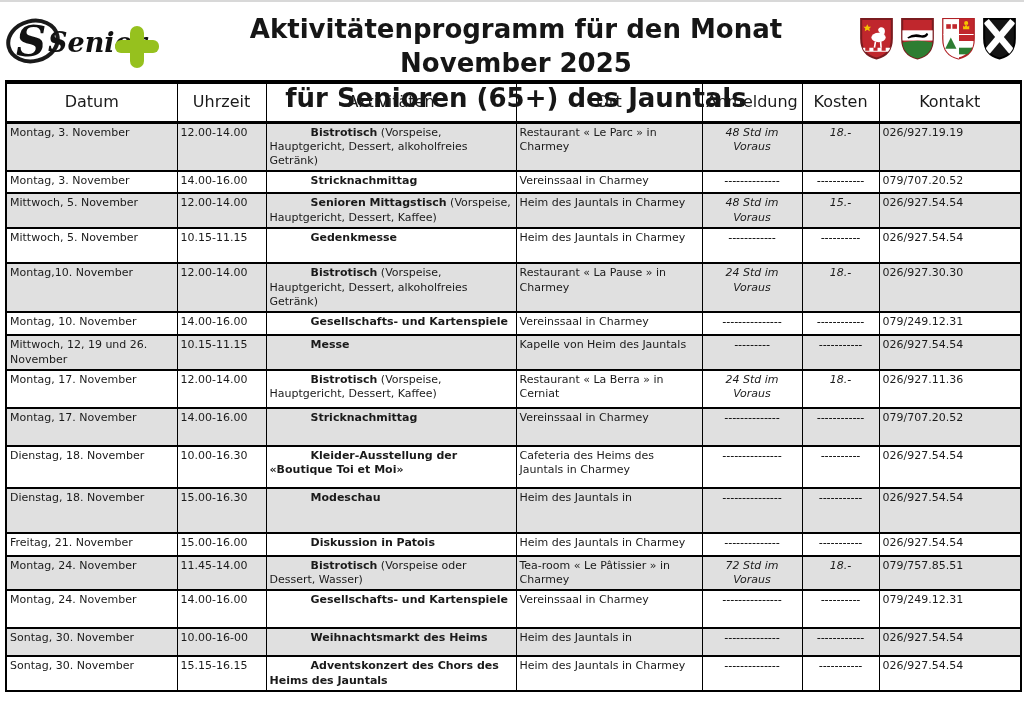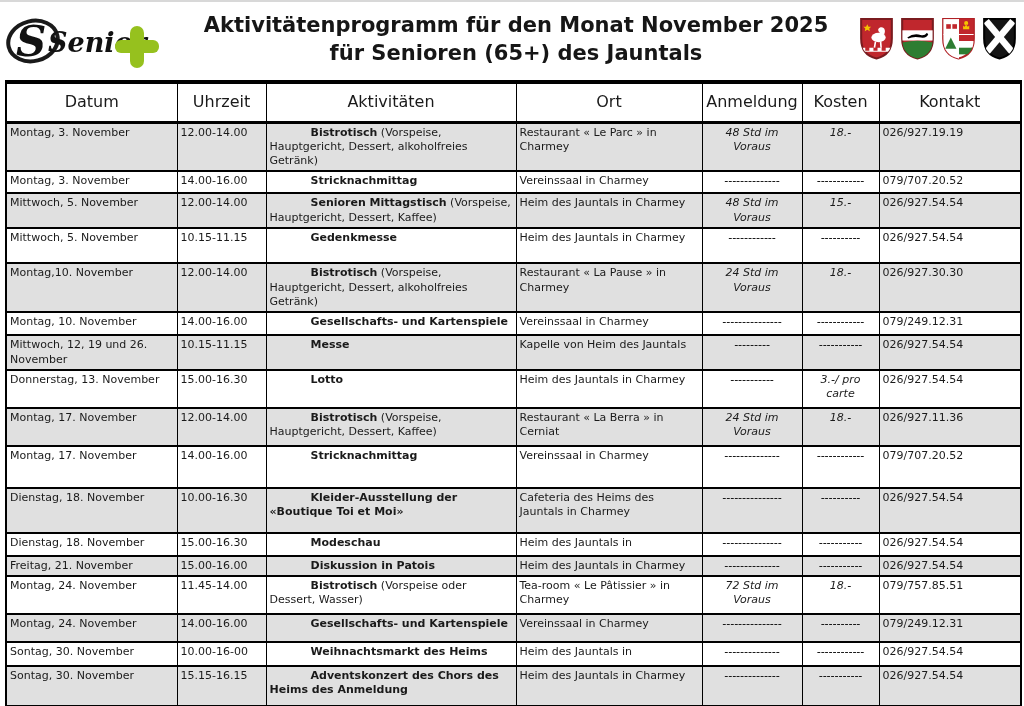--- a/index.html
+++ b/index.html
@@ -16,21 +16,21 @@
     background:#ffffff;
     font-family:"DejaVu Sans","Liberation Sans",sans-serif;
     color:#1a1a1a;
     border-top:2px solid #d8d8d8;
     overflow:hidden;
   }
   
   .page-header{display:flex;align-items:flex-start;height:78px;padding:4px 6px 0 6px;}
   .logo{width:168px;flex:0 0 auto;}
   .title-block{flex:1 1 auto;text-align:center;padding-top:6px;}
-  .title-line{font-weight:bold;font-size:21px;line-height:1.32;color:#161616;letter-spacing:0;}
+  .title-line{font-weight:bold;font-size:26px;line-height:1.32;color:#161616;letter-spacing:0;}
   .shields{flex:0 0 auto;display:flex;gap:4px;padding-top:10px;width:160px;justify-content:flex-end;}
   .shields svg{display:block;}
   .sh-red{fill:var(--shield-red,#c0272d);}
   .sh-green{fill:var(--shield-green,#2e7d32);}
   
   table{
     border-collapse:collapse;
     table-layout:fixed;
     width:1015px;
     margin:0 0 0 5px;
@@ -252,29 +252,20 @@
       <tr>
     <td class="c-datum">Mittwoch, 12, 19 und 26. November</td>
     <td class="c-uhrzeit">10.15-11.15</td>
     <td class="c-akt"><span class="akt-bold">Messe</span><span></span></td>
     <td class="c-ort">Kapelle von Heim des Jauntals</td>
     <td class="c-anmeldung">---------</td>
     <td class="c-kosten">-----------</td>
     <td class="c-kontakt">026/927.54.54</td>
   </tr>
       <tr>
-    <td class="c-datum">Donnerstag, 13. November</td>
-    <td class="c-uhrzeit">15.00-16.30</td>
-    <td class="c-akt"><span class="akt-bold">Lotto</span><span></span></td>
-    <td class="c-ort">Heim des Jauntals in Charmey</td>
-    <td class="c-anmeldung">-----------</td>
-    <td class="c-kosten">3.-/ pro carte</td>
-    <td class="c-kontakt">026/927.54.54</td>
-  </tr>
-      <tr>
     <td class="c-datum">Montag, 17. November</td>
     <td class="c-uhrzeit">12.00-14.00</td>
     <td class="c-akt"><span class="akt-bold">Bistrotisch</span><span> (Vorspeise, Hauptgericht, Dessert, Kaffee)</span></td>
     <td class="c-ort">Restaurant « La Berra » in Cerniat</td>
     <td class="c-anmeldung">24 Std im Voraus</td>
     <td class="c-kosten">18.-</td>
     <td class="c-kontakt">026/927.11.36</td>
   </tr>
       <tr>
     <td class="c-datum">Montag, 17. November</td>
@@ -335,20 +326,20 @@
     <td class="c-uhrzeit">10.00-16-00</td>
     <td class="c-akt"><span class="akt-bold">Weihnachtsmarkt des Heims</span><span></span></td>
     <td class="c-ort">Heim des Jauntals in</td>
     <td class="c-anmeldung">--------------</td>
     <td class="c-kosten">------------</td>
     <td class="c-kontakt">026/927.54.54</td>
   </tr>
       <tr>
     <td class="c-datum">Sontag, 30. November</td>
     <td class="c-uhrzeit">15.15-16.15</td>
-    <td class="c-akt"><span class="akt-bold">Adventskonzert des Chors des Heims des Anmeldung</span><span></span></td>
+    <td class="c-akt"><span class="akt-bold">Adventskonzert des Chors des Heims des Jauntals</span><span></span></td>
     <td class="c-ort">Heim des Jauntals in Charmey</td>
     <td class="c-anmeldung">--------------</td>
     <td class="c-kosten">-----------</td>
     <td class="c-kontakt">026/927.54.54</td>
   </tr>
     </tbody>
 </table>
 
 </body></html>

